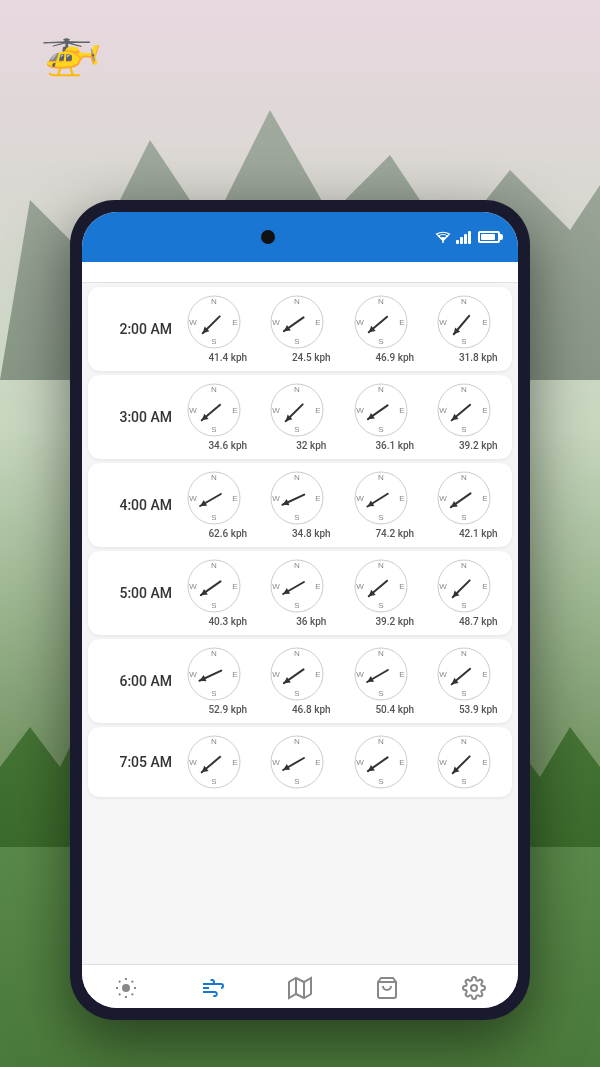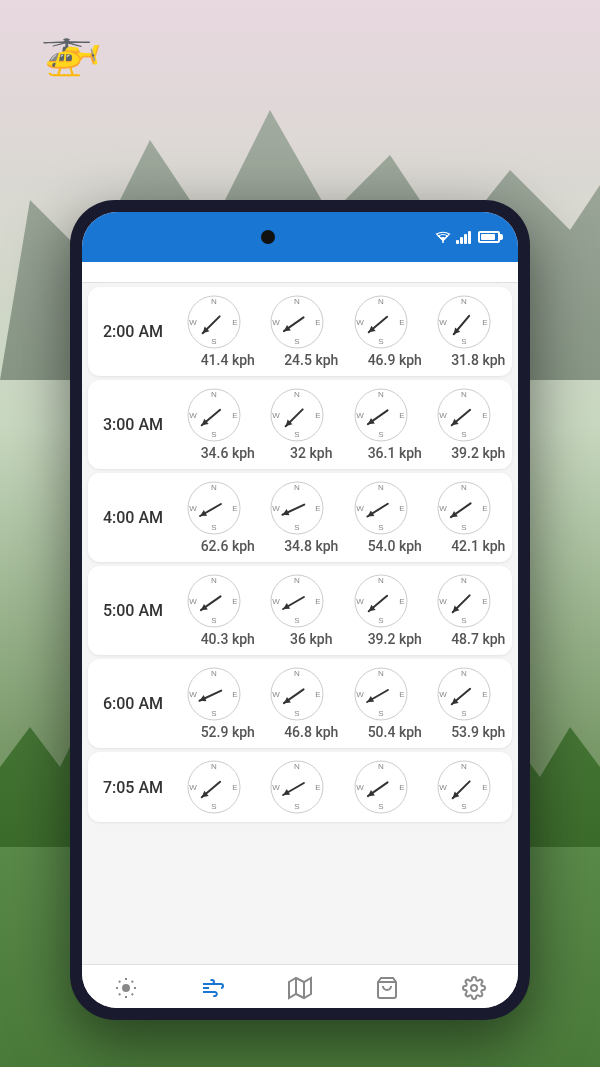--- a/index.html
+++ b/index.html
@@ -183,38 +183,38 @@
       display: flex;
       align-items: center;
       background: #fff;
       margin: 4px 6px;
       border-radius: 12px;
       padding: 8px 6px;
       box-shadow: 0 1px 3px rgba(0,0,0,0.08);
     }
     .row-time {
       width: 78px;
-      font-size: 16px;
+      font-size: 14px;
       font-weight: 500;
       color: #333;
-      text-align: center;
+      text-align: right;
       flex-shrink: 0;
     }
     .wind-cells {
       display: flex;
       flex: 1;
     }
     .wind-cell {
       flex: 1;
       display: flex;
       flex-direction: column;
       align-items: center;
     }
     .wind-speed {
-      font-size: 14px;
+      font-size: 10px;
       color: #555;
       margin-top: 3px;
       font-weight: 500;
       margin-left: 28px;
     }
 
     
     .bottom-nav {
       height: 65px;
       background: #fff;
@@ -436,21 +436,21 @@
             <div class="wind-cell">
               <svg width="54" height="54" viewBox="0 0 54 54">
                 <circle cx="27" cy="27" r="26" fill="none" stroke="#ccc" stroke-width="1"></circle>
                 <text x="27" y="9" text-anchor="middle" font-size="8" fill="#888" font-family="Arial">N</text>
                 <text x="27" y="49" text-anchor="middle" font-size="8" fill="#888" font-family="Arial">S</text>
                 <text x="48" y="30" text-anchor="middle" font-size="8" fill="#888" font-family="Arial">E</text>
                 <text x="6" y="30" text-anchor="middle" font-size="8" fill="#888" font-family="Arial">W</text>
                 <line x1="33.78438476925141" y1="22.760645886134363" x2="13.431230461497185" y2="35.478708227731275" stroke="#333" stroke-width="2" stroke-linecap="round"></line>
                 <polygon points="13.431230461497185,35.478708227731275 16.86245820661342,29.377341482390968 20.41925380801788,35.06940429605986" fill="#333"></polygon>
               </svg>
-              <div class="wind-speed">54.0 kph</div>
+              <div class="wind-speed">74.2 kph</div>
             </div>
             <div class="wind-cell">
               <svg width="54" height="54" viewBox="0 0 54 54">
                 <circle cx="27" cy="27" r="26" fill="none" stroke="#ccc" stroke-width="1"></circle>
                 <text x="27" y="9" text-anchor="middle" font-size="8" fill="#888" font-family="Arial">N</text>
                 <text x="27" y="49" text-anchor="middle" font-size="8" fill="#888" font-family="Arial">S</text>
                 <text x="48" y="30" text-anchor="middle" font-size="8" fill="#888" font-family="Arial">E</text>
                 <text x="6" y="30" text-anchor="middle" font-size="8" fill="#888" font-family="Arial">W</text>
                 <line x1="33.553216354311935" y1="22.411388509191628" x2="13.893567291376135" y2="36.177222981616744" stroke="#333" stroke-width="2" stroke-linecap="round"></line>
                 <polygon points="13.893567291376135,36.177222981616744 17.00077179511226,29.90464136222255 20.850592482108176,35.40275510267032" fill="#333"></polygon>

